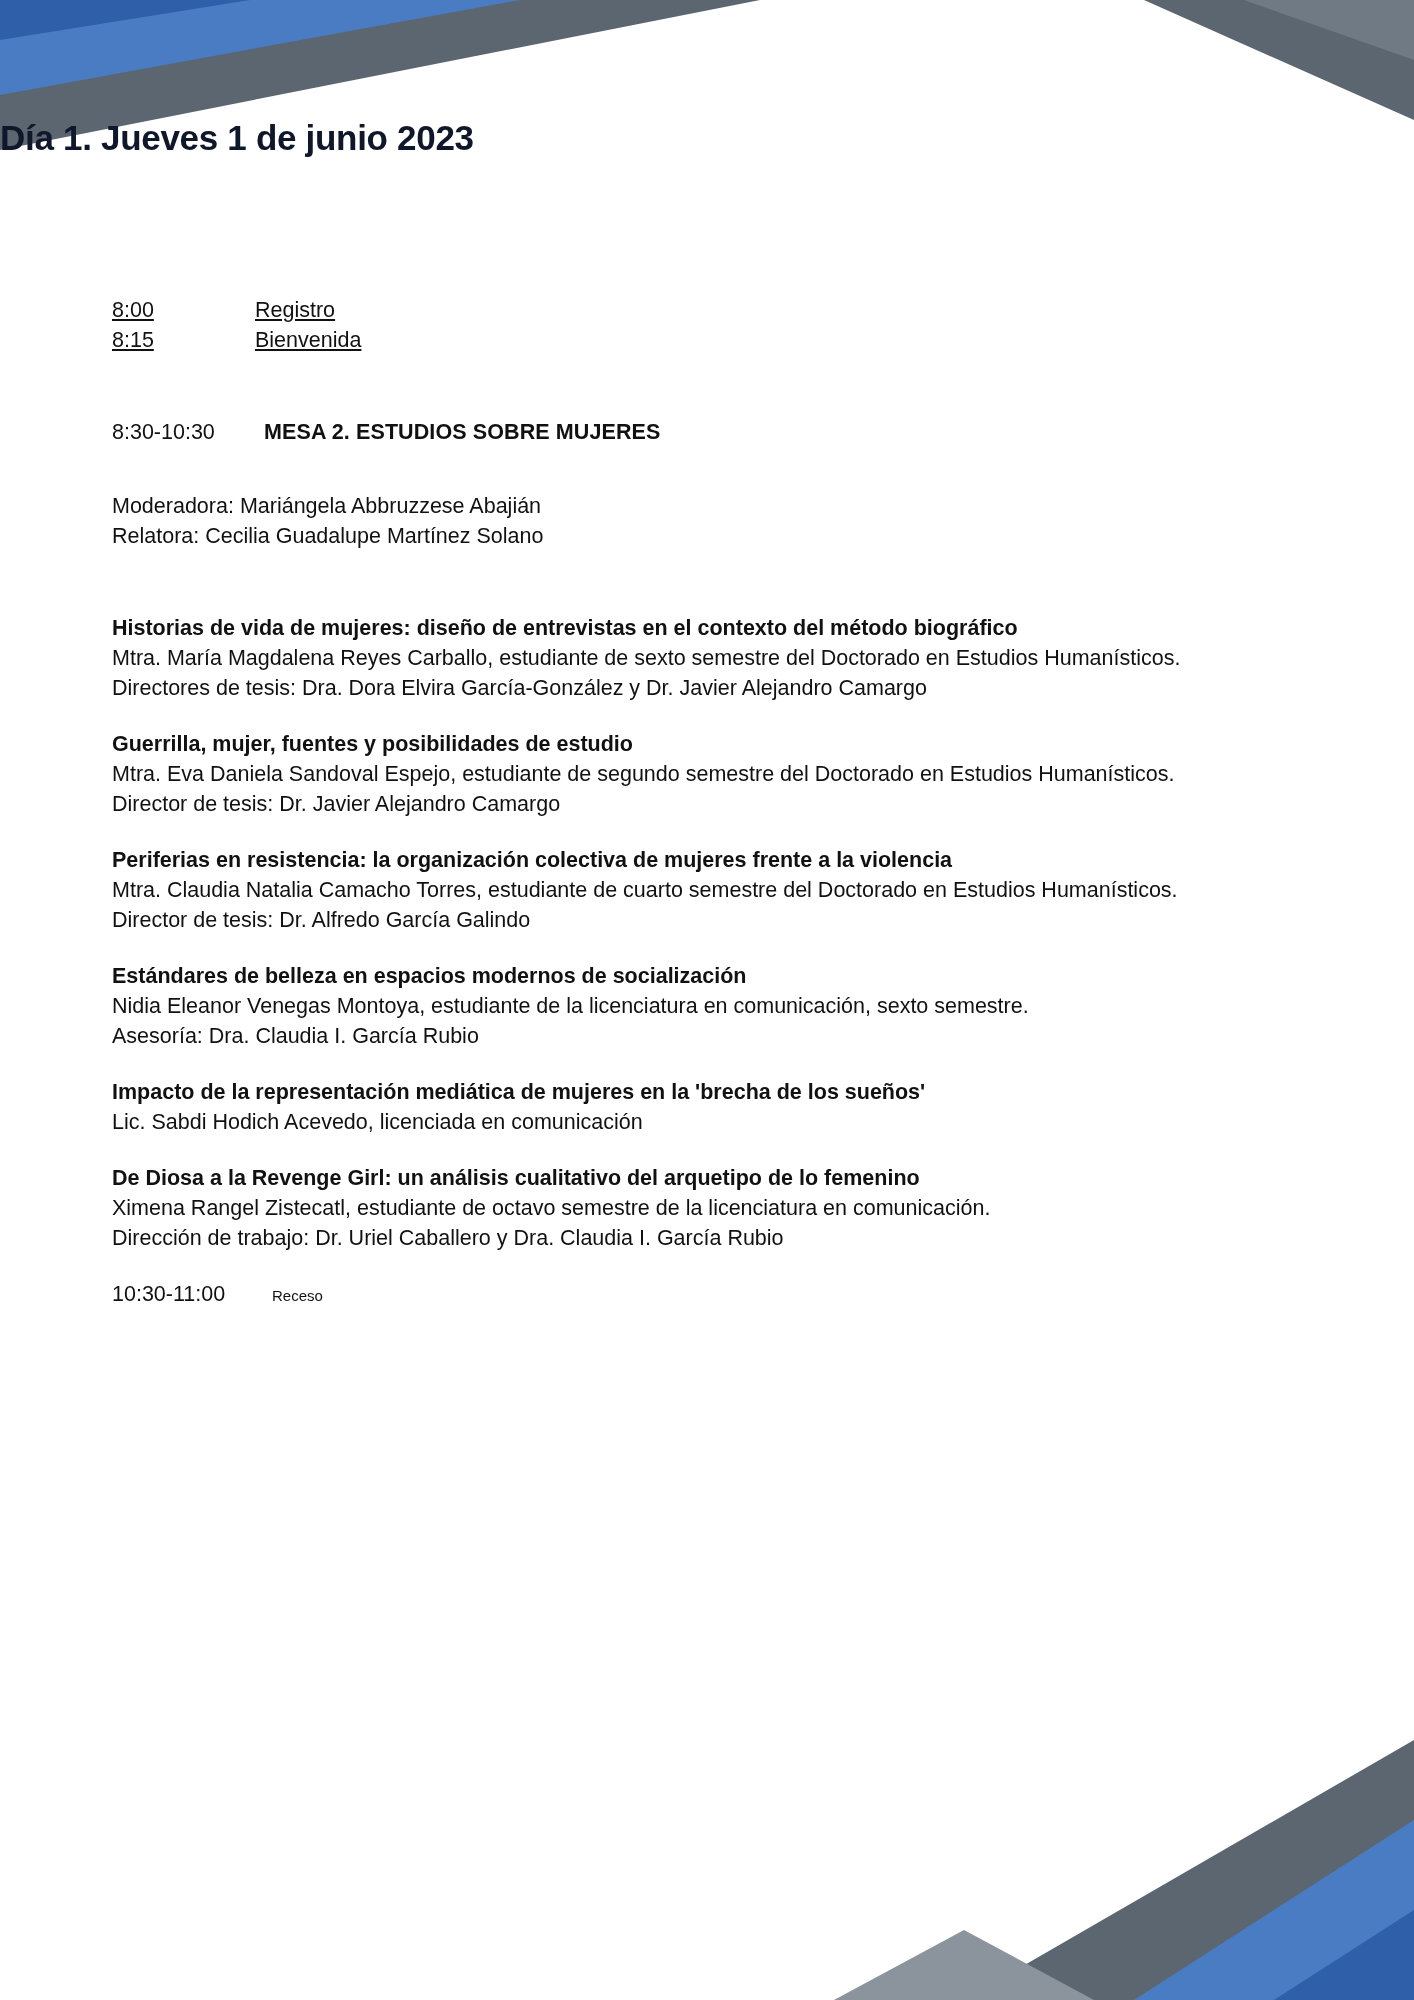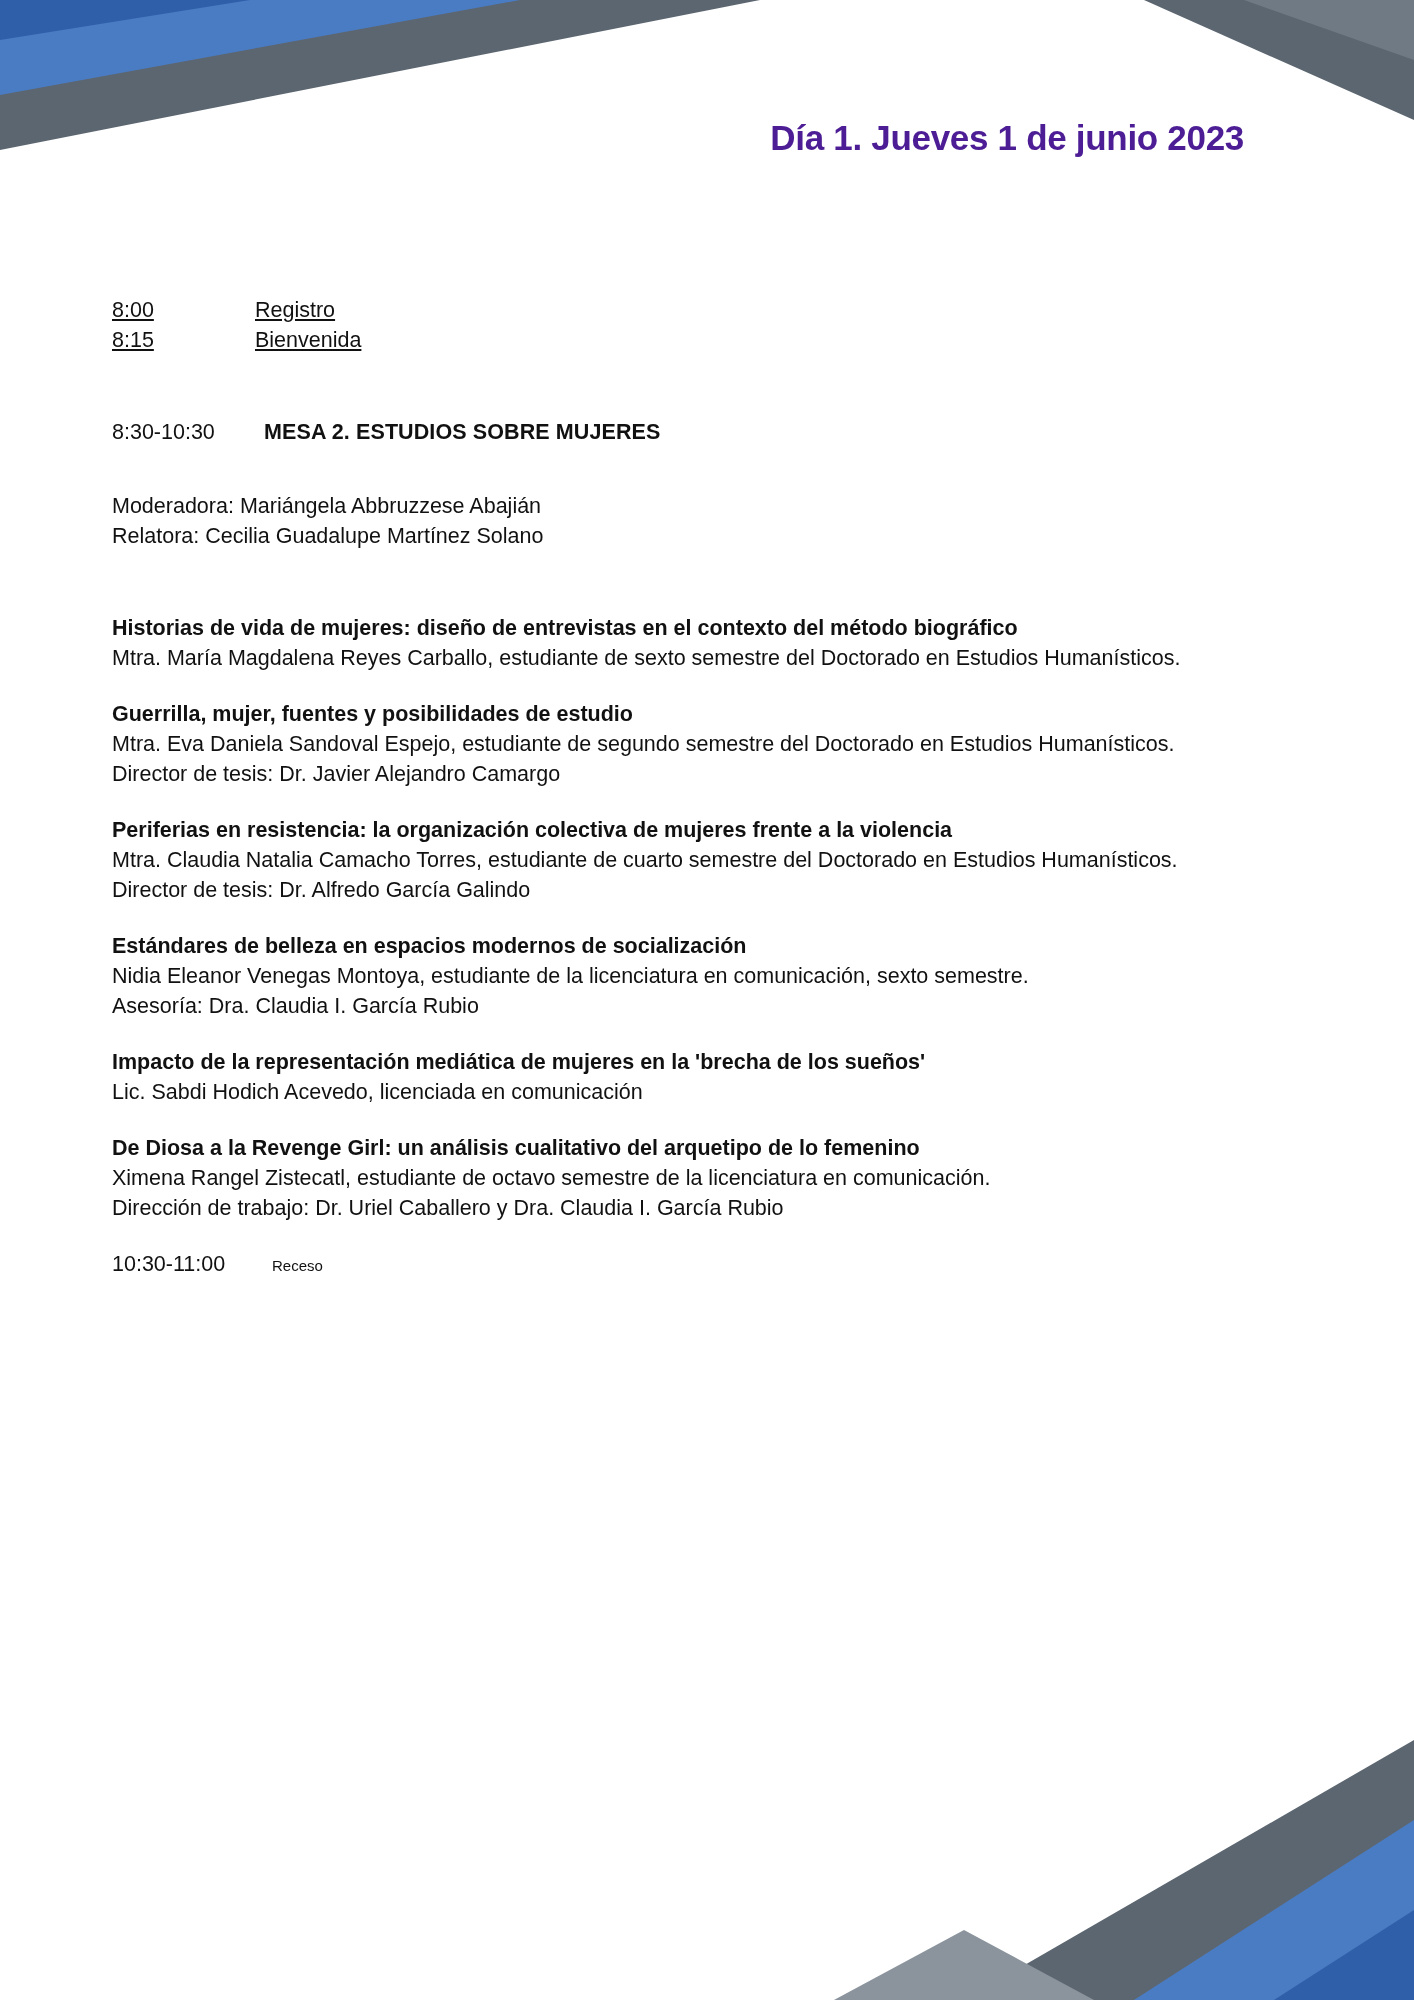--- a/index.html
+++ b/index.html
@@ -46,22 +46,22 @@
     left: 0;
     width: 1414px;
     height: 2000px;
   }
 
   .page-title {
     position: absolute;
     top: 118px;
     left: 0;
     width: 1244px;
-    text-align: right;
-    color: #4c1d95;
+    text-align: left;
+    color: #0f172a;
     font-size: 35px;
     font-weight: bold;
     letter-spacing: -0.3px;
   }
 
   .content {
     position: absolute;
     top: 295px;
     left: 112px;
     width: 1180px;
@@ -182,20 +182,21 @@
     <div class="roles">
       <div>Moderadora: Mariángela Abbruzzese Abajián</div>
       <div>Relatora: Cecilia Guadalupe Martínez Solano</div>
     </div>
 
     <div class="block-gap-lg"></div>
 
     <div class="talk">
       <div class="talk-title">Historias de vida de mujeres: diseño de entrevistas en el contexto del método biográfico</div>
       <div class="talk-line">Mtra. María Magdalena Reyes Carballo, estudiante de sexto semestre del Doctorado en Estudios Humanísticos.</div>
+      <div class="talk-line">Directores de tesis: Dra. Dora Elvira García-González y Dr. Javier Alejandro Camargo</div>
     </div>
 
     <div class="talk">
       <div class="talk-title">Guerrilla, mujer, fuentes y posibilidades de estudio</div>
       <div class="talk-line">Mtra. Eva Daniela Sandoval Espejo, estudiante de segundo semestre del Doctorado en Estudios Humanísticos.</div>
       <div class="talk-line">Director de tesis: Dr. Javier Alejandro Camargo</div>
     </div>
 
     <div class="talk">
       <div class="talk-title">Periferias en resistencia: la organización colectiva de mujeres frente a la violencia</div>

